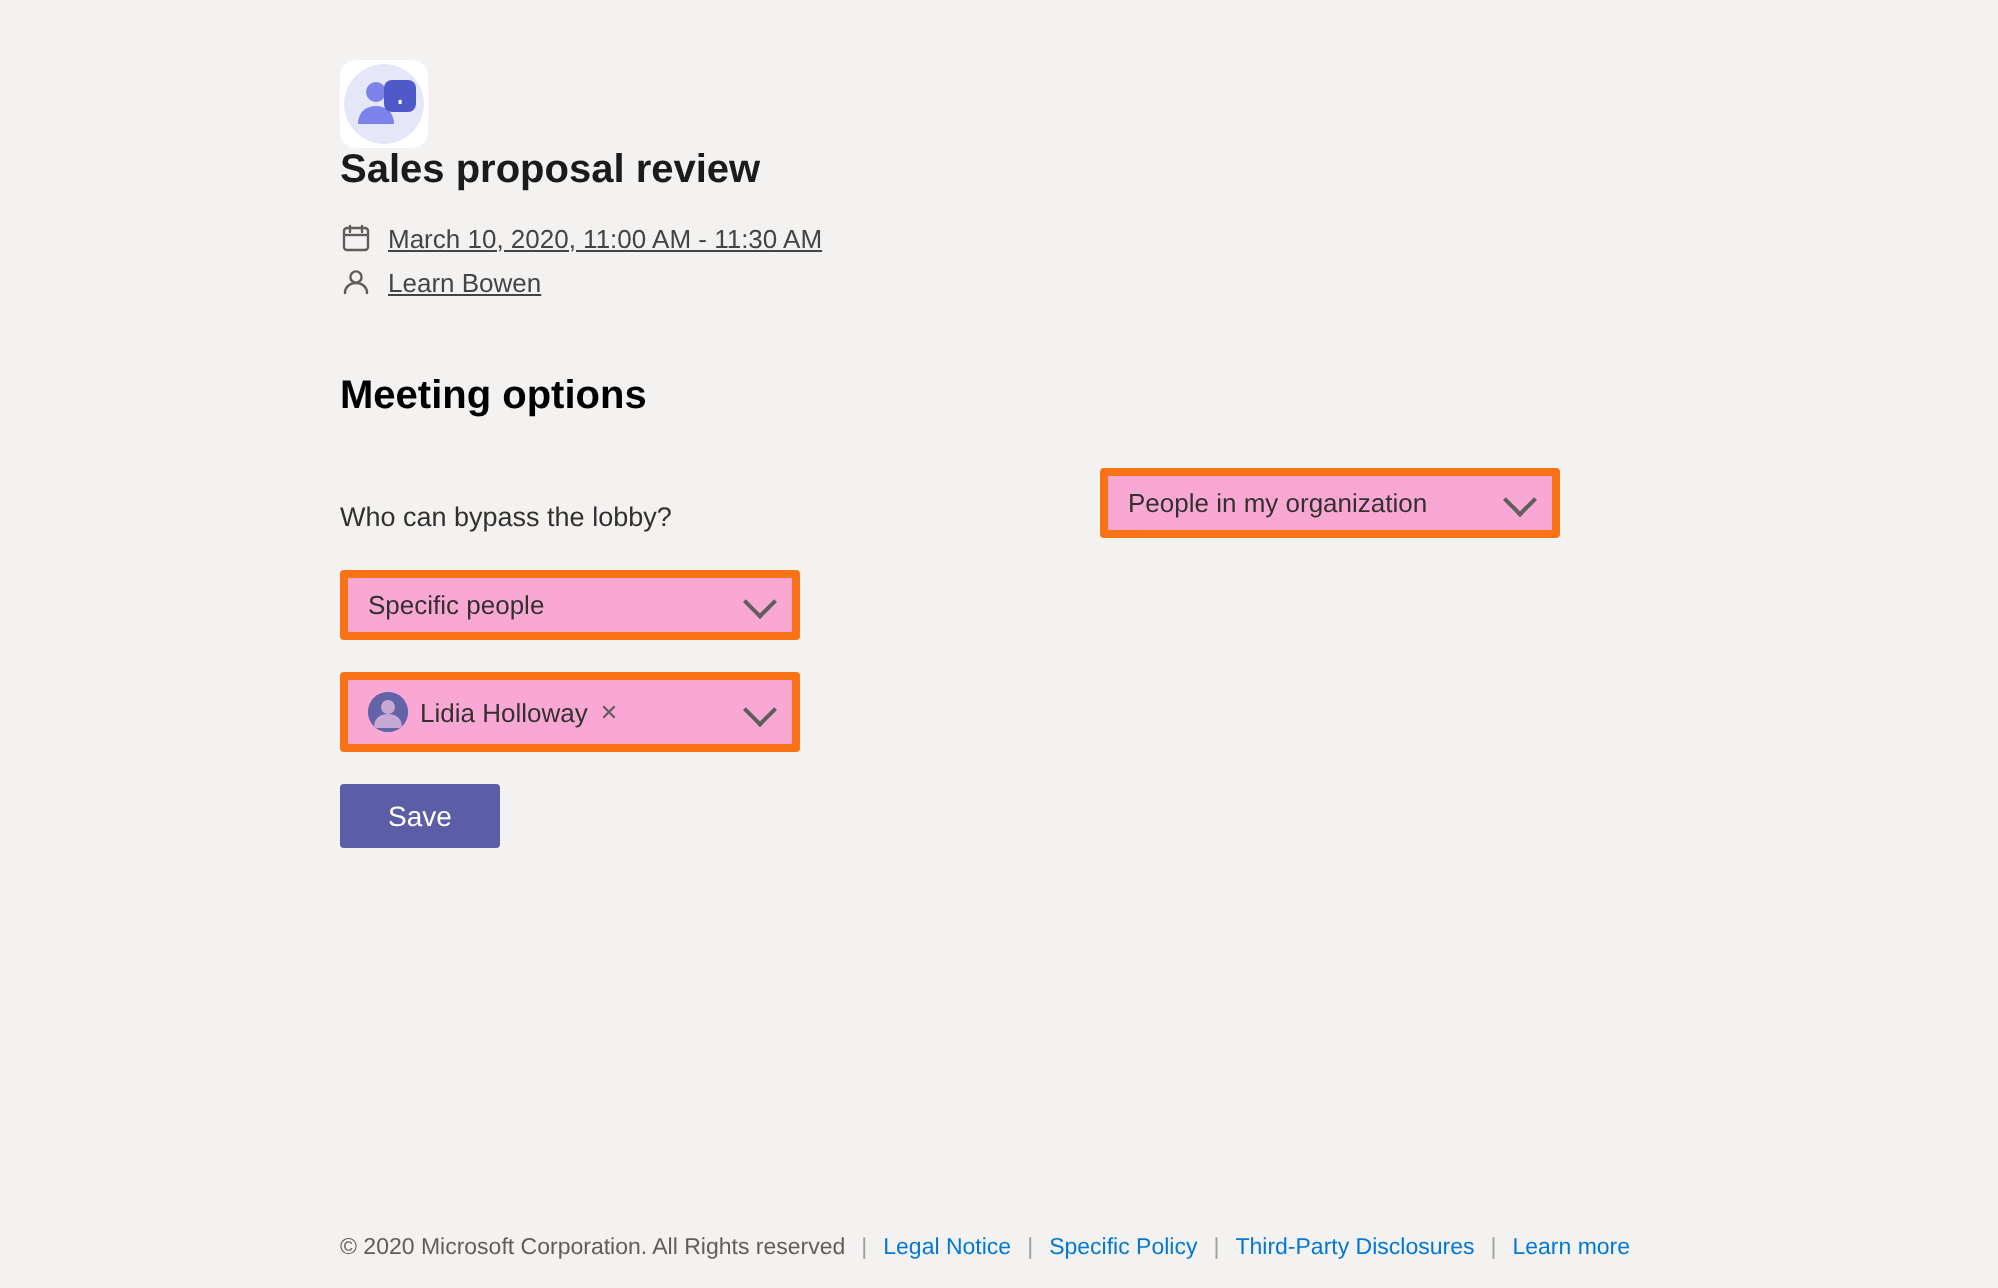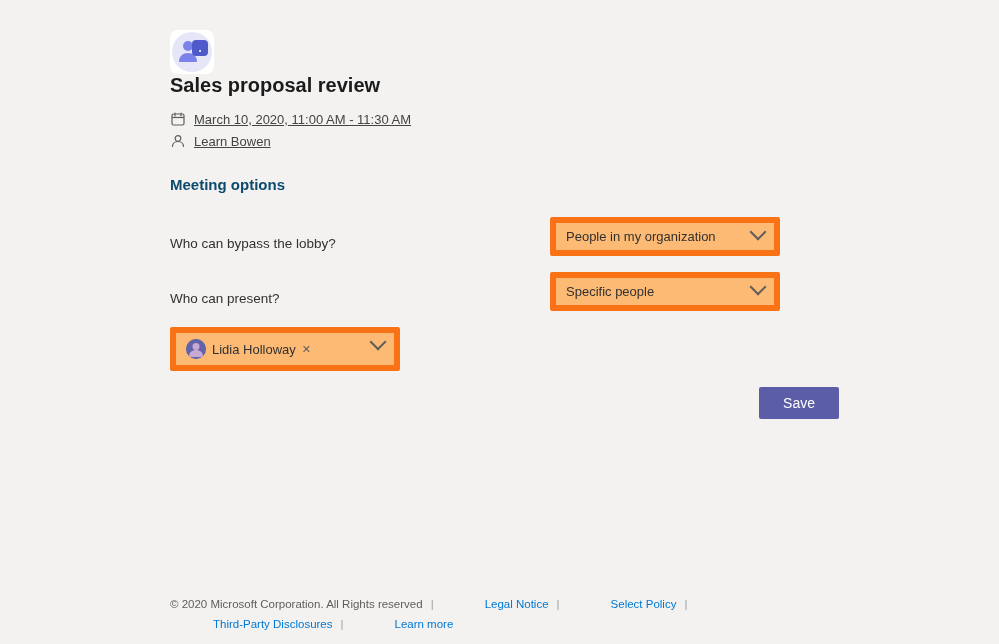--- a/index.html
+++ b/index.html
@@ -49,24 +49,24 @@
       width: 16px;
       height: 16px;
       display: inline-flex;
       align-items: center;
       justify-content: center;
       color: #605e5c;
       font-size: 14px;
     }
 
     .section-title {
-      font-size: 15px;
+      font-size: 20px;
       font-weight: 700;
-      color: #0c4a6e;
-      margin-top: 27px;
+      color: #000000;
+      margin-top: 38px;
       margin-bottom: 24px;
     }
 
     
     .options-table {
       width: 100%;
       max-width: 680px;
     }
 
     .option-row {
@@ -78,26 +78,26 @@
     .option-label {
       flex: 0 0 380px;
       font-size: 13.5px;
       color: #323130;
       margin-top: 14px;
     }
 
     .option-dropdown {
       flex: 1;
       max-width: 230px;
-      background: #fdba74;
-      border: 6px solid #f97316;
+      background: #f9a8d4;
+      border: 4px solid #f97316;
       border-radius: 2px;
       padding: 6px 10px;
       display: flex;
-      align-items: flex-start;
+      align-items: center;
       justify-content: space-between;
       cursor: pointer;
       font-size: 13px;
       color: #323130;
       user-select: none;
     }
 
     .dropdown-value {
       display: flex;
       align-items: center;
@@ -137,21 +137,20 @@
       border-right: 2px solid #605e5c;
       border-bottom: 2px solid #605e5c;
       transform: rotate(45deg);
       margin-top: -3px;
       flex-shrink: 0;
     }
 
     
     .save-area {
       display: flex;
-      justify-content: flex-end;
       max-width: 680px;
       margin-top: 12px;
     }
 
     .save-button {
       background-color: #5b5ea6;
       color: #fff;
       border: none;
       border-radius: 2px;
       padding: 8px 24px;
@@ -172,21 +171,20 @@
       display: flex;
       align-items: center;
       gap: 8px;
       flex-wrap: wrap;
     }
 
     .footer-link {
       color: #0078d4;
       text-decoration: none;
       cursor: pointer;
-      margin-left: 43px;
     }
 
     .footer-sep {
       color: #a0a0a0;
     }
 
     
     .teams-icon-wrap {
       width: 44px;
       height: 44px;
@@ -247,21 +245,20 @@
         <div class="option-label">Who can bypass the lobby?</div>
         <div class="option-dropdown">
           <div class="dropdown-value">
             <span>People in my organization</span>
           </div>
           <div class="chevron-down"></div>
         </div>
       </div>
 
       <div class="option-row">
-        <div class="option-label">Who can present?</div>
         <div class="option-dropdown">
           <div class="dropdown-value">
             <span>Specific people</span>
           </div>
           <div class="chevron-down"></div>
         </div>
       </div>
 
       <div class="option-row">
         <div class="option-dropdown">
@@ -288,20 +285,20 @@
       <button class="save-button">Save</button>
     </div>
 
   </div>
 
   <div class="footer">
     <span>© 2020 Microsoft Corporation. All Rights reserved</span>
     <span class="footer-sep">|</span>
     <a class="footer-link">Legal Notice</a>
     <span class="footer-sep">|</span>
-    <a class="footer-link">Select Policy</a>
+    <a class="footer-link">Specific Policy</a>
     <span class="footer-sep">|</span>
     <a class="footer-link">Third-Party Disclosures</a>
     <span class="footer-sep">|</span>
     <a class="footer-link">Learn more</a>
   </div>
 
 </div>
 
 </body></html>

